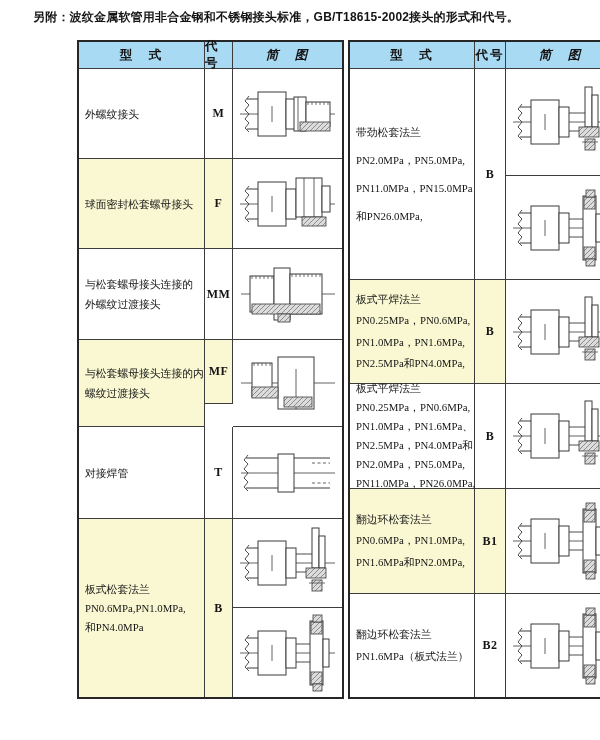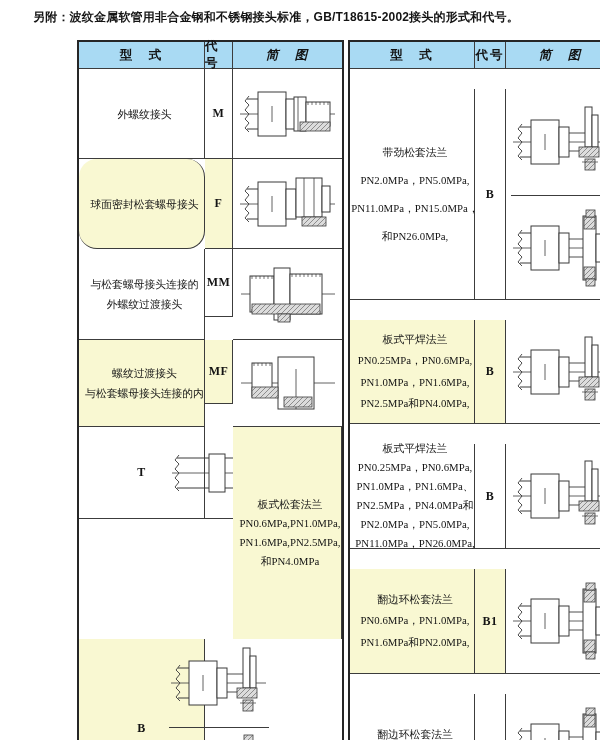--- a/index.html
+++ b/index.html
@@ -13,21 +13,20 @@
     font-family:"Liberation Sans","DejaVu Sans",sans-serif;
     font-size:12px;font-weight:bold;letter-spacing:0.2px;white-space:nowrap;
   }
   .tables-row{position:absolute;left:33px;top:40px;display:flex;margin-left:44px;}
   .ftable{display:grid;border:2px solid #262626;background:#fff;}
   .tables-gap{width:4px;background:#ffffff;}
   .cell{
     box-sizing:border-box;
     border-right:1px solid #3c3c3c;border-bottom:1px solid #3c3c3c;
     background:#fff;
-    align-items:center;
   }
   .cell.last-col{border-right:none;font-style:italic;}
   .cell.last-row{border-bottom:none;}
   .header-cell{
     display:flex;align-items:center;justify-content:center;
     height:27px;font-size:12.5px;font-weight:600;letter-spacing:2px;
     background:var(--header-bg,#a9daf3);
   }
   .type-cell{
     display:flex;flex-direction:column;justify-content:center;
@@ -81,21 +80,21 @@
               <line x1="82" y1="48" x2="82" y2="51" stroke="#3a3a3a" stroke-width="0.7"></line>
               <line x1="86" y1="27" x2="86" y2="30" stroke="#3a3a3a" stroke-width="0.7"></line>
               <line x1="86" y1="48" x2="86" y2="51" stroke="#3a3a3a" stroke-width="0.7"></line>
               <line x1="90" y1="27" x2="90" y2="30" stroke="#3a3a3a" stroke-width="0.7"></line>
               <line x1="90" y1="48" x2="90" y2="51" stroke="#3a3a3a" stroke-width="0.7"></line>
               <rect x="62" y="47" width="30" height="9" fill="#dcdcdc" stroke="#3a3a3a" stroke-width="0.8"></rect>
               <path d="M62,51L66,47M62,56L71,47M67,56L76,47M72,56L81,47M77,56L86,47M82,56L91,47M87,56L92,51" stroke="#555" stroke-width="0.6" fill="none"></path>
             </svg></div>
         </div>
       </div>
-      <div class="cell type-cell hl" style="height: 90px; line-height: 20px; border-radius: 18px;">
+      <div class="cell type-cell hl" style="height: 90px; line-height: 20px;">
         <div class="type-line">球面密封松套螺母接头</div>
       </div>
       <div class="cell code-cell hl" style="height: 90px;">F</div>
       <div class="cell sketch-cell last-col" style="height: 90px;">
         <div class="sketch-sub">
           <div class="diagram"><svg width="100" height="78" viewBox="0 0 100 78" xmlns="http://www.w3.org/2000/svg">
               <line x1="2" y1="39" x2="97" y2="39" stroke="#3a3a3a" stroke-width="0.8"></line>
               <path d="M11,21 l-4,5 l4,4 l-4,5 l4,4 l-4,5 l4,4 l-4,5 l4,4" fill="none" stroke="#3a3a3a" stroke-width="0.9"></path>
               <line x1="9" y1="24" x2="20" y2="24" stroke="#3a3a3a" stroke-width="1"></line>
               <line x1="9" y1="54" x2="20" y2="54" stroke="#3a3a3a" stroke-width="1"></line>
@@ -108,21 +107,21 @@
               <rect x="84" y="21" width="8" height="26" fill="#ffffff" stroke="#3a3a3a"></rect>
               <rect x="64" y="52" width="24" height="9" fill="#dcdcdc" stroke="#3a3a3a" stroke-width="0.8"></rect>
               <path d="M64,56L68,52M64,61L73,52M69,61L78,52M74,61L83,52M79,61L88,52M84,61L88,57" stroke="#555" stroke-width="0.6" fill="none"></path>
             </svg></div>
         </div>
       </div>
       <div class="cell type-cell" style="height: 91px; line-height: 20px;">
         <div class="type-line">与松套螺母接头连接的</div>
         <div class="type-line">外螺纹过渡接头</div>
       </div>
-      <div class="cell code-cell" style="height: 68px;">MM</div>
+      <div class="cell code-cell" style="height: 91px;">MM</div>
       <div class="cell sketch-cell last-col" style="height: 91px;">
         <div class="sketch-sub">
           <div class="diagram"><svg width="100" height="78" viewBox="0 0 100 78" xmlns="http://www.w3.org/2000/svg">
               <line x1="3" y1="39" x2="97" y2="39" stroke="#3a3a3a" stroke-width="0.8"></line>
               <rect x="12" y="21" width="24" height="36" fill="#ffffff" stroke="#3a3a3a"></rect>
               <line x1="14" y1="21" x2="14" y2="24" stroke="#3a3a3a" stroke-width="0.7"></line>
               <line x1="14" y1="54" x2="14" y2="57" stroke="#3a3a3a" stroke-width="0.7"></line>
               <line x1="18" y1="21" x2="18" y2="24" stroke="#3a3a3a" stroke-width="0.7"></line>
               <line x1="18" y1="54" x2="18" y2="57" stroke="#3a3a3a" stroke-width="0.7"></line>
               <line x1="22" y1="21" x2="22" y2="24" stroke="#3a3a3a" stroke-width="0.7"></line>
@@ -152,22 +151,22 @@
               <line x1="82" y1="19" x2="82" y2="22" stroke="#3a3a3a" stroke-width="0.7"></line>
               <line x1="82" y1="56" x2="82" y2="59" stroke="#3a3a3a" stroke-width="0.7"></line>
               <rect x="14" y="49" width="68" height="10" fill="#dcdcdc" stroke="#3a3a3a" stroke-width="0.8"></rect>
               <path d="M14,53L18,49M14,58L23,49M18,59L28,49M23,59L33,49M28,59L38,49M33,59L43,49M38,59L48,49M43,59L53,49M48,59L58,49M53,59L63,49M58,59L68,49M63,59L73,49M68,59L78,49M73,59L82,50M78,59L82,55" stroke="#555" stroke-width="0.6" fill="none"></path>
               <rect x="40" y="59" width="12" height="8" fill="#dcdcdc" stroke="#3a3a3a" stroke-width="0.8"></rect>
               <path d="M40,63L44,59M41,67L49,59M46,67L52,61M51,67L52,66" stroke="#555" stroke-width="0.6" fill="none"></path>
             </svg></div>
         </div>
       </div>
       <div class="cell type-cell hl" style="height: 87px; line-height: 20px;">
+        <div class="type-line">与松套螺母接头连接的内</div>
         <div class="type-line">螺纹过渡接头</div>
-        <div class="type-line">与松套螺母接头连接的内</div>
       </div>
       <div class="cell code-cell hl" style="height: 64px;">MF</div>
       <div class="cell sketch-cell last-col" style="height: 87px;">
         <div class="sketch-sub">
           <div class="diagram"><svg width="100" height="78" viewBox="0 0 100 78" xmlns="http://www.w3.org/2000/svg">
               <line x1="3" y1="39" x2="97" y2="39" stroke="#3a3a3a" stroke-width="0.8"></line>
               <rect x="14" y="19" width="20" height="34" fill="#ffffff" stroke="#3a3a3a"></rect>
               <line x1="16" y1="19" x2="16" y2="22" stroke="#3a3a3a" stroke-width="0.7"></line>
               <line x1="16" y1="50" x2="16" y2="53" stroke="#3a3a3a" stroke-width="0.7"></line>
               <line x1="20" y1="19" x2="20" y2="22" stroke="#3a3a3a" stroke-width="0.7"></line>
@@ -180,40 +179,42 @@
               <line x1="32" y1="50" x2="32" y2="53" stroke="#3a3a3a" stroke-width="0.7"></line>
               <rect x="40" y="13" width="36" height="52" fill="#ffffff" stroke="#3a3a3a"></rect>
               <line x1="58" y1="25" x2="58" y2="65" stroke="#3a3a3a" stroke-width="0.8"></line>
               <rect x="14" y="43" width="26" height="11" fill="#dcdcdc" stroke="#3a3a3a" stroke-width="0.8"></rect>
               <path d="M14,47L18,43M14,52L23,43M17,54L28,43M22,54L33,43M27,54L38,43M32,54L40,46M37,54L40,51" stroke="#555" stroke-width="0.6" fill="none"></path>
               <rect x="46" y="53" width="28" height="10" fill="#dcdcdc" stroke="#3a3a3a" stroke-width="0.8"></rect>
               <path d="M46,57L50,53M46,62L55,53M50,63L60,53M55,63L65,53M60,63L70,53M65,63L74,54M70,63L74,59" stroke="#555" stroke-width="0.6" fill="none"></path>
             </svg></div>
         </div>
       </div>
+      <div class="cell type-cell" style="height: 92px; line-height: 20px;">
+        <div class="type-line">对接焊管</div>
+      </div>
       <div class="cell code-cell" style="height: 92px;">T</div>
       <div class="cell sketch-cell last-col" style="height: 92px;">
         <div class="sketch-sub">
           <div class="diagram"><svg width="100" height="78" viewBox="0 0 100 78" xmlns="http://www.w3.org/2000/svg">
               <line x1="3" y1="39" x2="97" y2="39" stroke="#3a3a3a" stroke-width="0.8"></line>
               <path d="M10,21 l-4,5 l4,4 l-4,5 l4,4 l-4,5 l4,4 l-4,5 l4,4" fill="none" stroke="#3a3a3a" stroke-width="0.9"></path>
               <line x1="8" y1="24" x2="40" y2="24" stroke="#3a3a3a" stroke-width="1"></line>
               <line x1="8" y1="54" x2="40" y2="54" stroke="#3a3a3a" stroke-width="1"></line>
               <rect x="40" y="20" width="16" height="38" fill="#ffffff" stroke="#3a3a3a"></rect>
               <line x1="56" y1="24" x2="92" y2="24" stroke="#3a3a3a" stroke-width="1"></line>
               <line x1="56" y1="54" x2="92" y2="54" stroke="#3a3a3a" stroke-width="1"></line>
               <line x1="74" y1="29" x2="92" y2="29" stroke="#3a3a3a" stroke-width="0.8" stroke-dasharray="3 2.5"></line>
               <line x1="74" y1="49" x2="92" y2="49" stroke="#3a3a3a" stroke-width="0.8" stroke-dasharray="3 2.5"></line>
             </svg></div>
         </div>
       </div>
-      <div class="cell type-cell hl last-row" style="height: 212px; line-height: 19px;">
+      <div class="cell type-cell hl last-row" style="height: 178px; line-height: 19px;">
         <div class="type-line">板式松套法兰</div>
         <div class="type-line">PN0.6MPa,PN1.0MPa,</div>
-        <div class="type-line">PN1.6MPa,PN2.5MPa,</div>
         <div class="type-line">和PN4.0MPa</div>
       </div>
       <div class="cell code-cell hl last-row" style="height: 178px;">B</div>
       <div class="cell sketch-cell last-col last-row" style="height: 178px;">
         <div class="sketch-sub divided" style="flex: 0 0 88px;">
           <div class="diagram"><svg width="100" height="78" viewBox="0 0 100 78" xmlns="http://www.w3.org/2000/svg">
               <line x1="2" y1="39" x2="97" y2="39" stroke="#3a3a3a" stroke-width="0.8"></line>
               <path d="M11,21 l-4,5 l4,4 l-4,5 l4,4 l-4,5 l4,4 l-4,5 l4,4" fill="none" stroke="#3a3a3a" stroke-width="0.9"></path>
               <line x1="9" y1="24" x2="20" y2="24" stroke="#3a3a3a" stroke-width="1"></line>
               <line x1="9" y1="54" x2="20" y2="54" stroke="#3a3a3a" stroke-width="1"></line>

